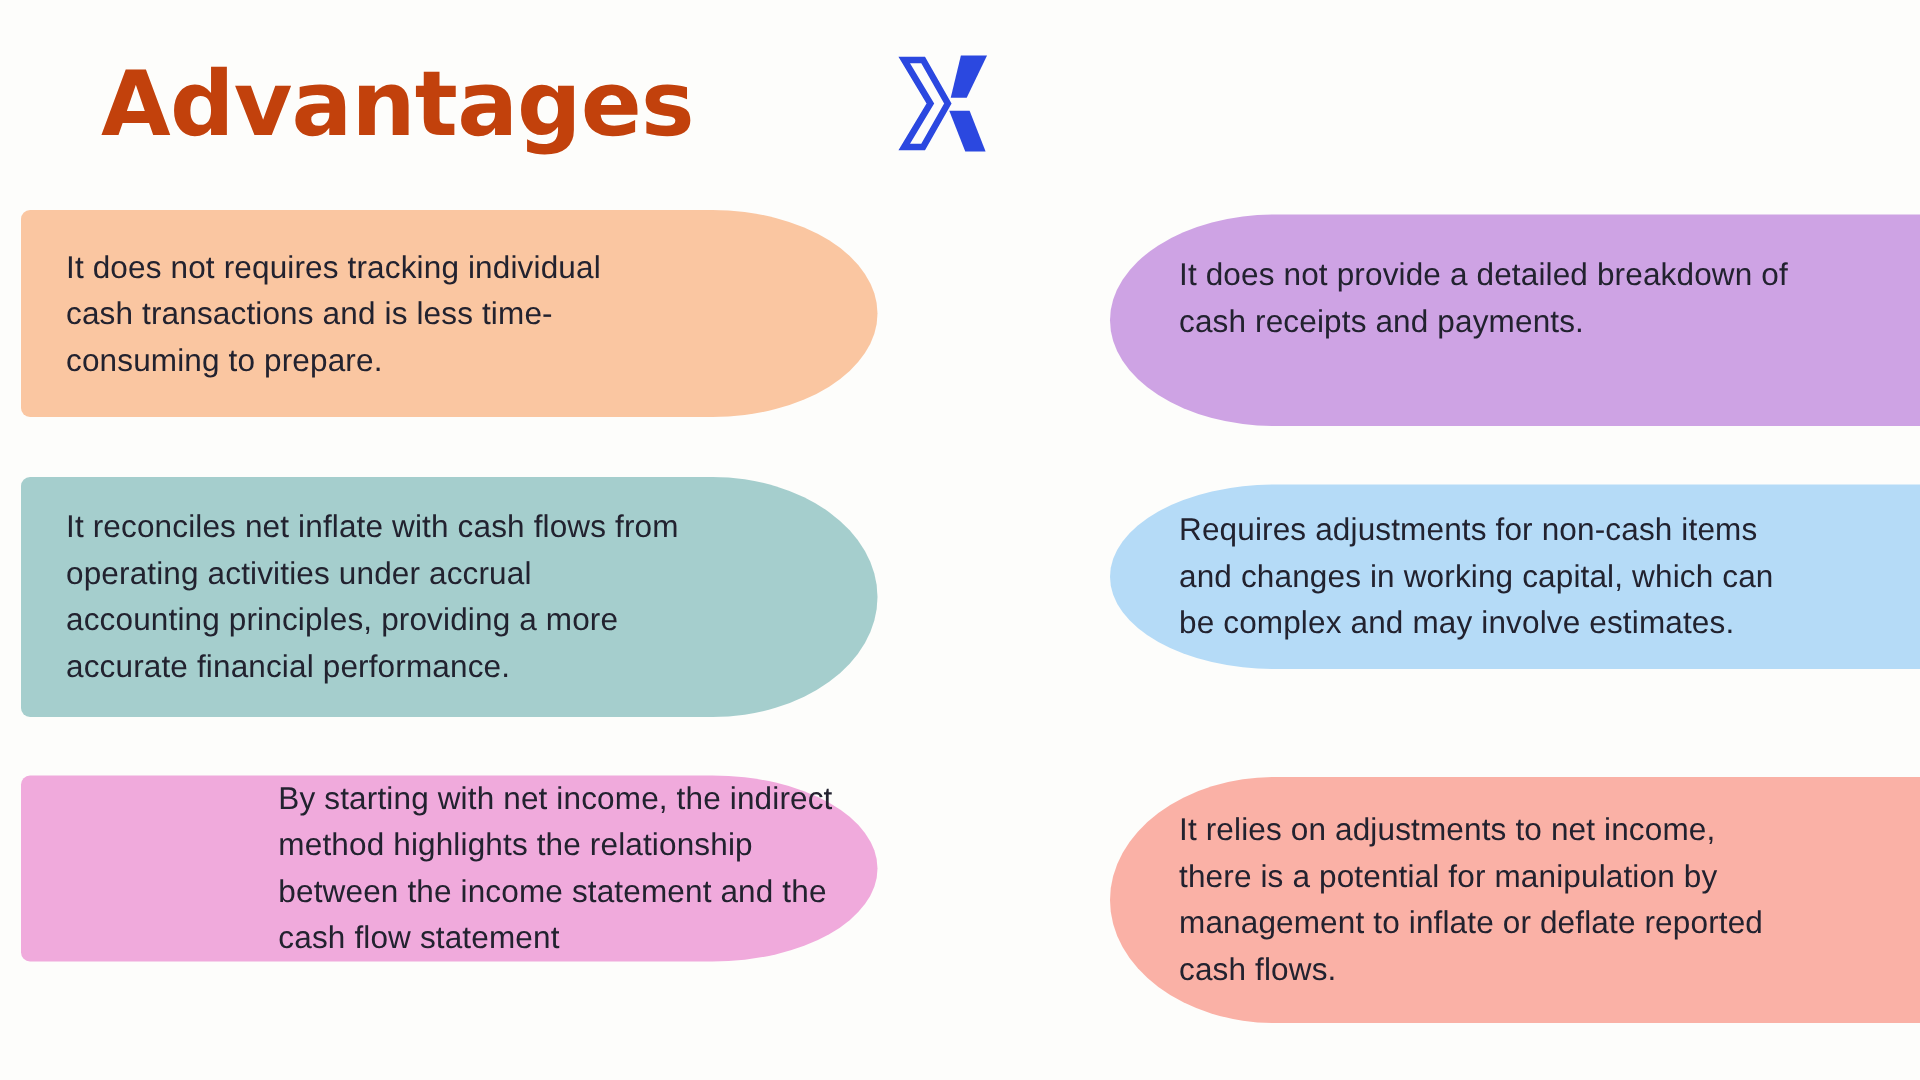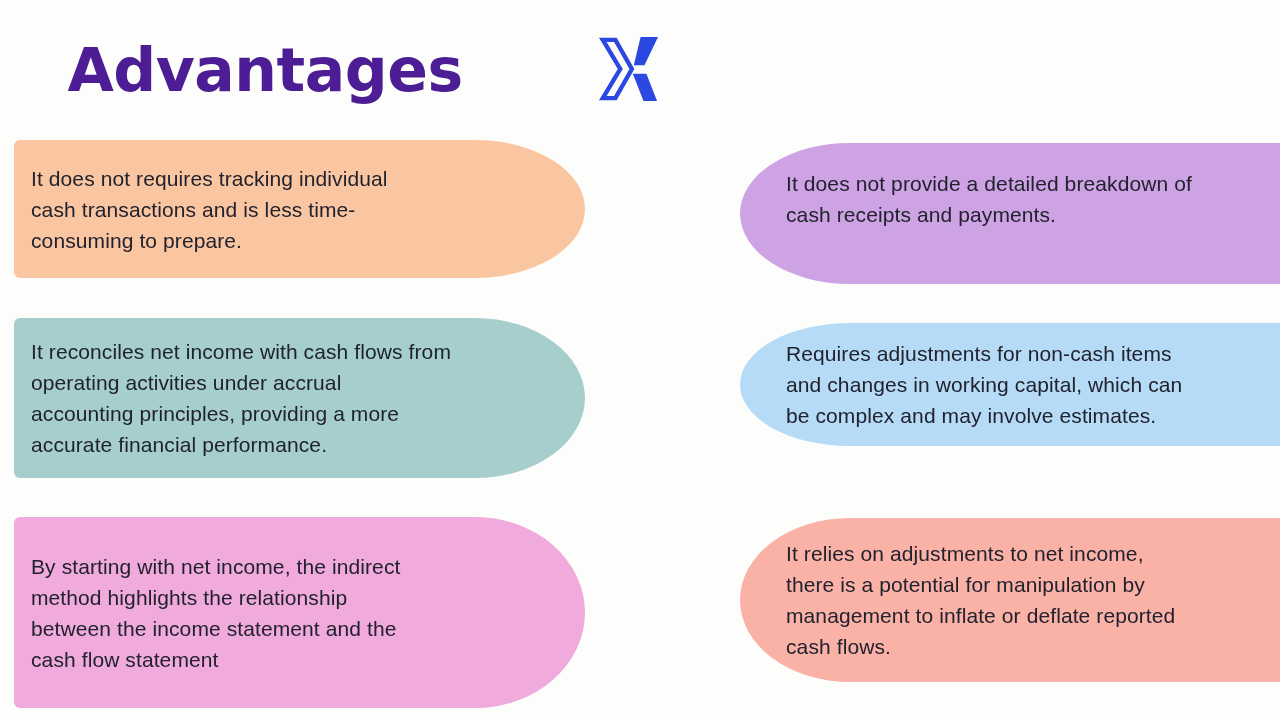--- a/index.html
+++ b/index.html
@@ -15,21 +15,21 @@
     position: absolute;
     top: 30px;
     height: 80px;
     display: flex;
     align-items: center;
     justify-content: center;
     font-family: "DejaVu Sans", sans-serif;
     font-weight: 800;
     font-size: 60px;
     letter-spacing: -0.5px;
-    color: #4c1d95;
+    color: #c2410c;
     white-space: nowrap;
   }
   .title-left  { left: 10px;  width: 510px; }
   .title-right { left: 730px; width: 530px; }
   .logo {
     position: absolute;
     left: 597px;
     top: 33px;
     width: 62px;
     height: 72px;
@@ -46,32 +46,32 @@
     font-size: 21px;
     line-height: 31px;
     letter-spacing: 0.1px;
     white-space: pre-line;
   }
   
   .card-left {
     left: 14px;
     width: 571px;
     border-radius: 6px 110px 110px 6px / 6px 50% 50% 6px;
-    padding: 0 30px 0 17px;
+    padding: 0 30px 0 30px;
   }
   
   .card-right {
     left: 740px;
     width: 550px;
     border-radius: 110px 6px 6px 110px / 50% 6px 6px 50%;
     padding: 0 10px 0 46px;
   }
   .card-a1 { top: 140px; height: 138px; }
   .card-a2 { top: 318px; height: 160px; }
-  .card-a3 { top: 517px; height: 191px; }
+  .card-a3 { top: 517px; height: 124px; justify-content: flex-end; }
   .card-d1 { top: 143px; height: 141px; align-items: flex-start; padding-top: 25px; }
   .card-d2 { top: 323px; height: 123px; }
   .card-d3 { top: 518px; height: 164px; }
 </style>
 </head>
 <body>
 
 <div class="canvas">
 
   <div class="col-title title-left">Advantages</div>
@@ -83,21 +83,21 @@
   </svg>
 
 
   <div class="card card-left card-a1" style="background-color: rgb(250, 198, 161);">
     <p>It does not requires tracking individual
 cash transactions and is less time-
 consuming to prepare.</p>
   </div>
 
   <div class="card card-left card-a2" style="background-color: rgb(165, 206, 205);">
-    <p>It reconciles net income with cash flows from
+    <p>It reconciles net inflate with cash flows from
 operating activities under accrual
 accounting principles, providing a more
 accurate financial performance.</p>
   </div>
 
   <div class="card card-left card-a3" style="background-color: rgb(240, 170, 220);">
     <p>By starting with net income, the indirect
 method highlights the relationship
 between the income statement and the
 cash flow statement</p>

